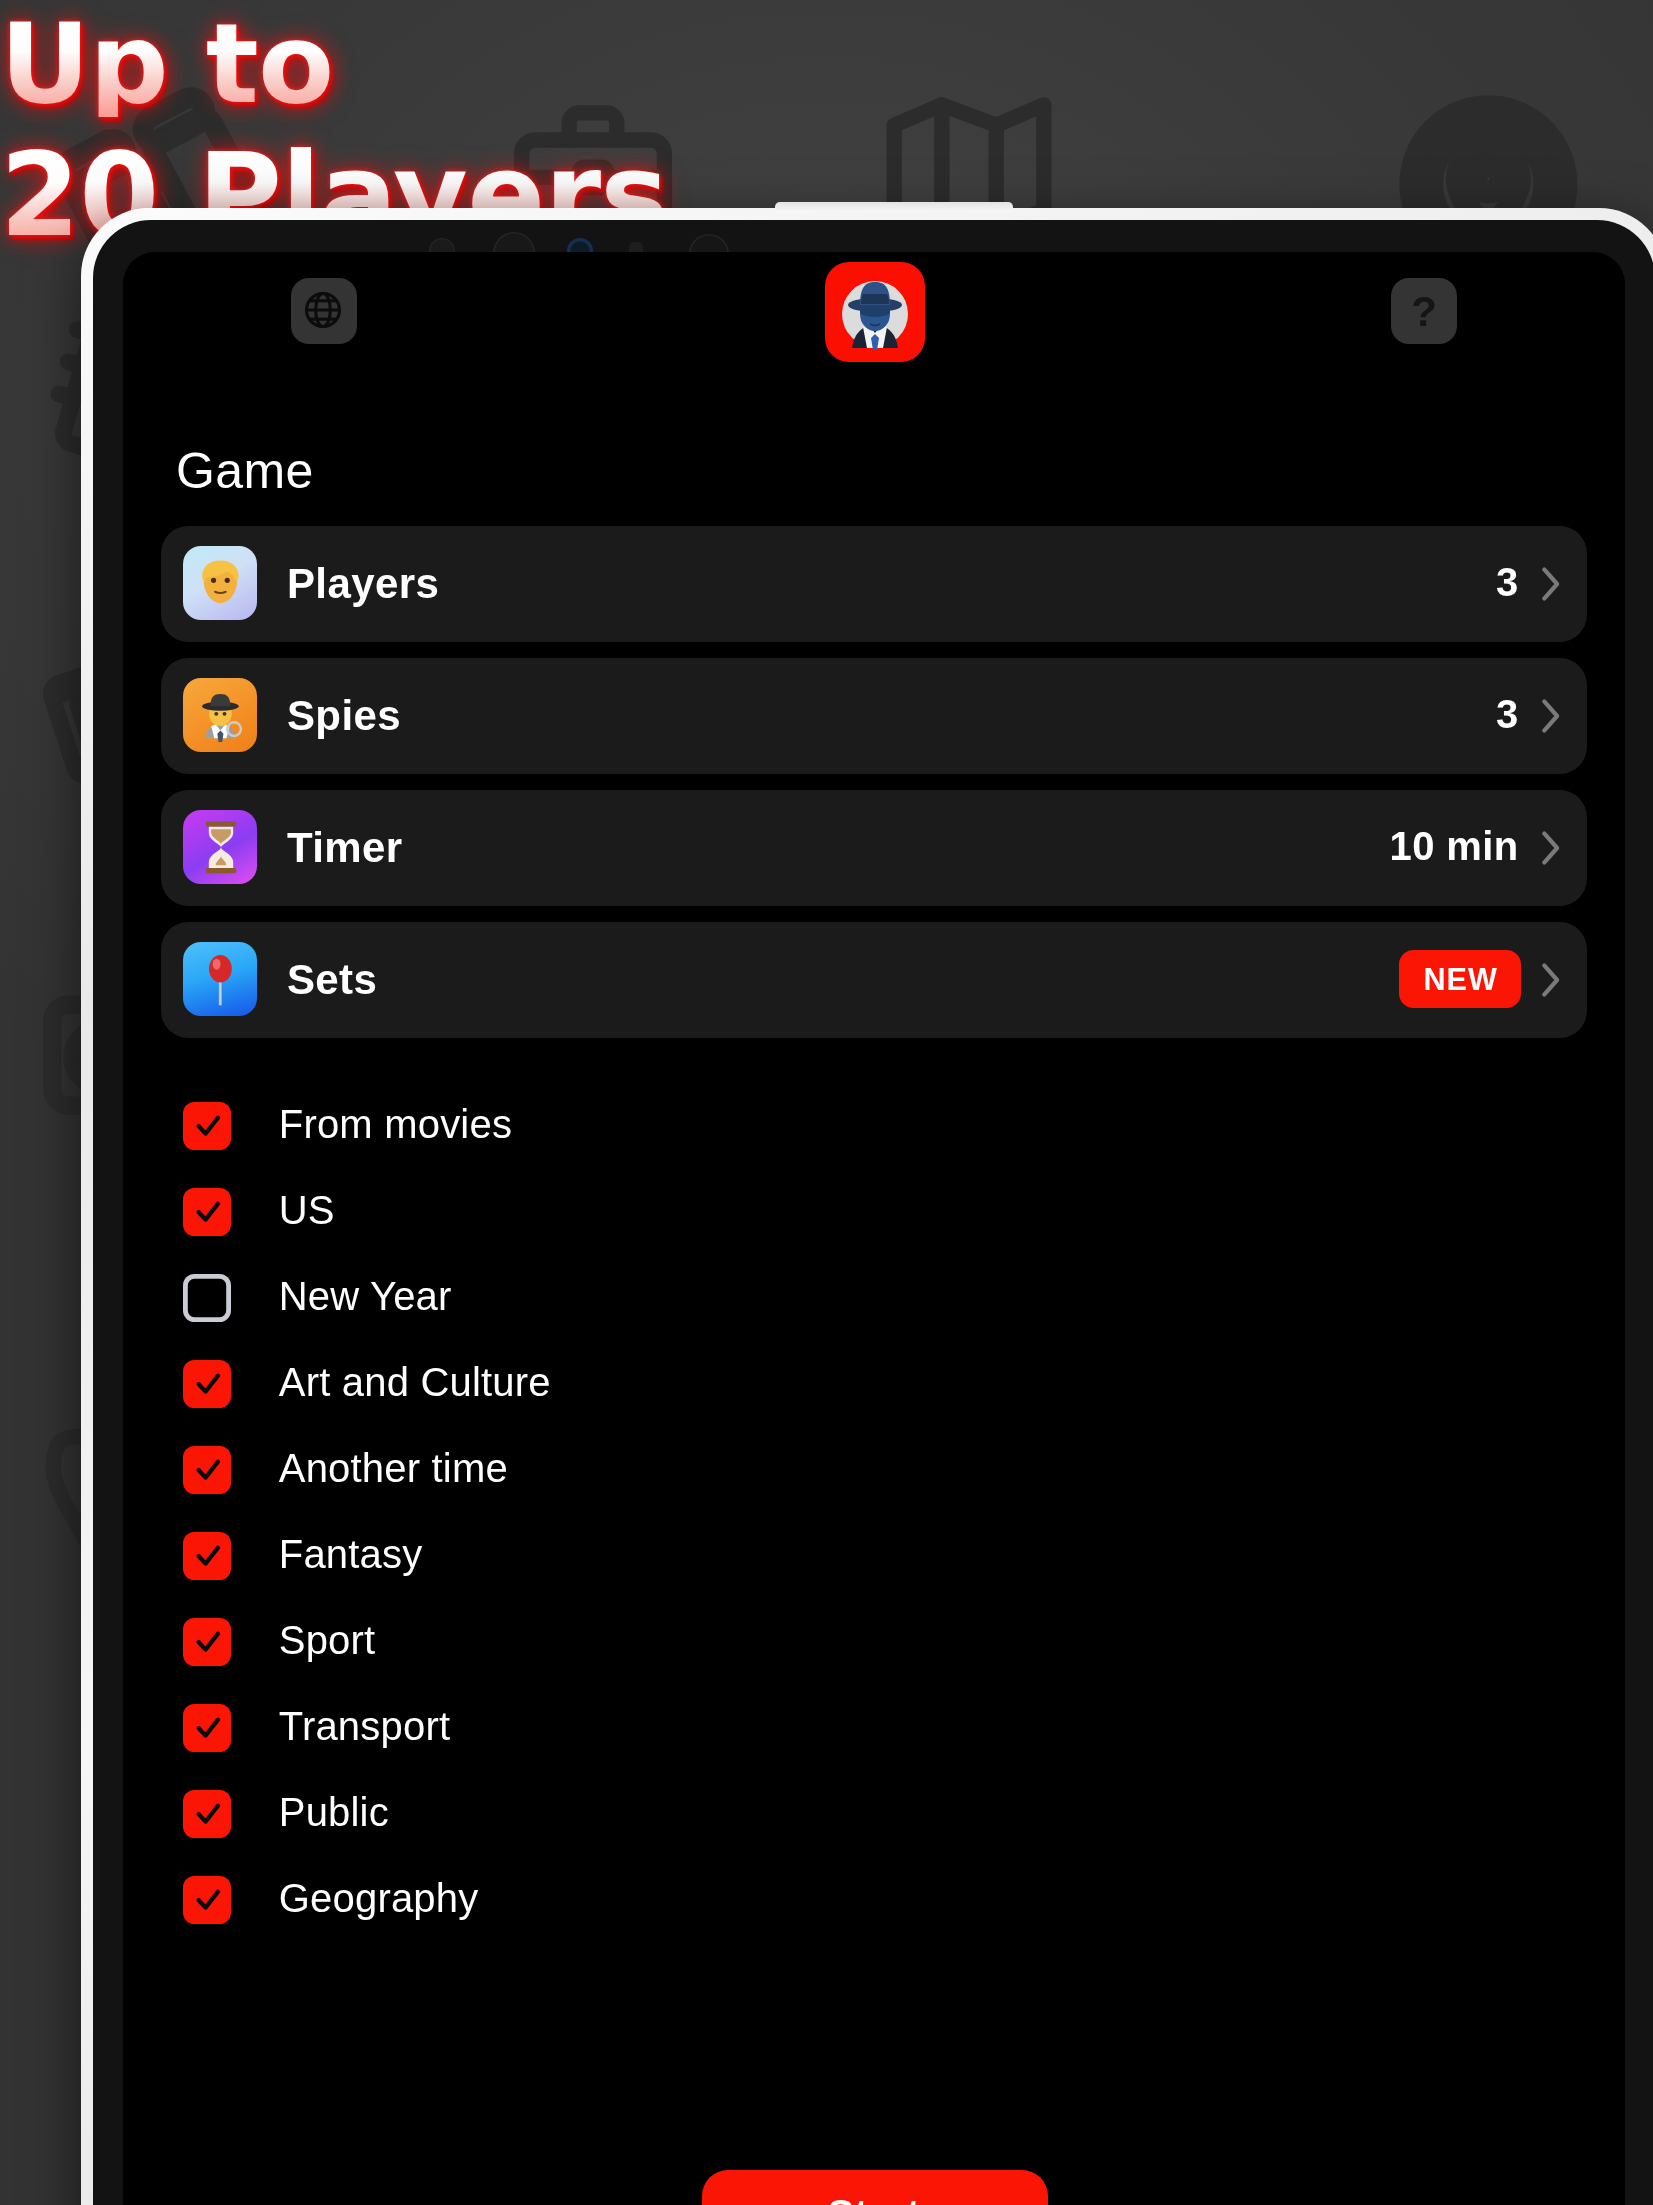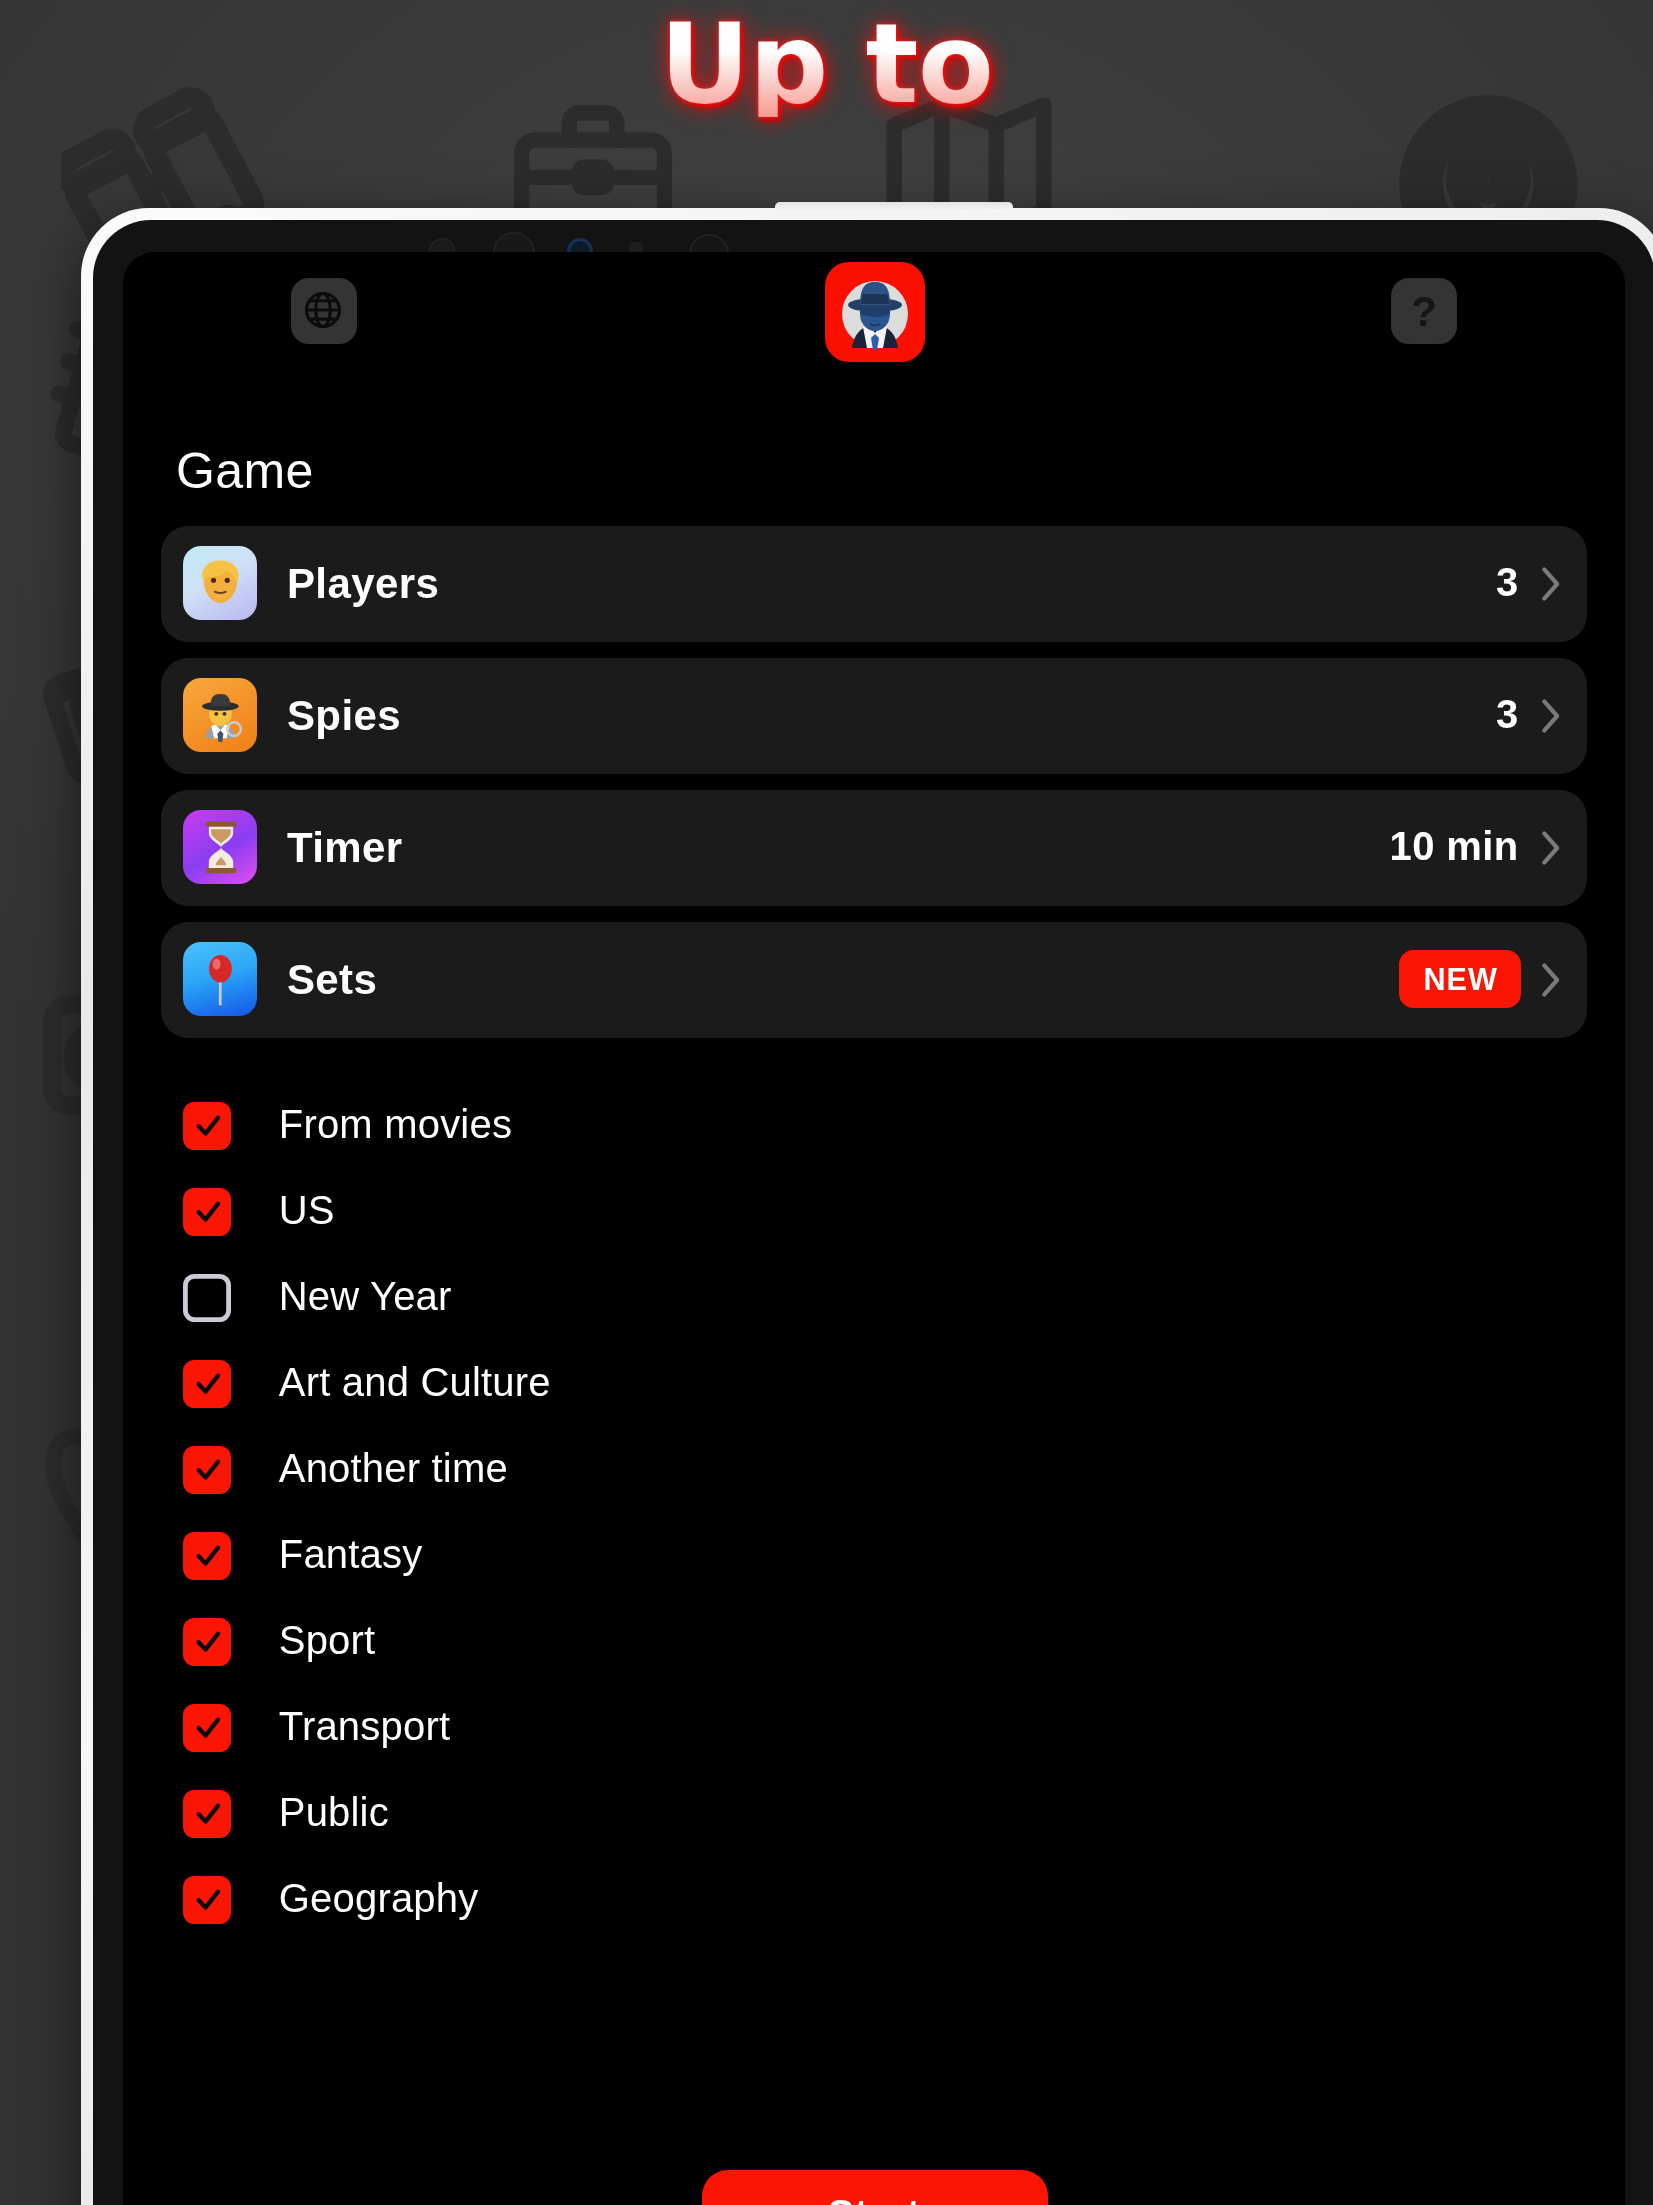--- a/index.html
+++ b/index.html
@@ -21,21 +21,21 @@
     position:absolute;
     stroke:#2c2c2c; fill:none; stroke-width:9;
     stroke-linecap:round; stroke-linejoin:round;
     opacity:1;
   }
   .wm-fill { fill:#2c2c2c; stroke:none; }
 
   
   #headline {
     position:absolute; left:0; top:11.3px; width:1653px;
-    text-align:center; z-index:5;
+    text-align:left; z-index:5;
     line-height:0.95;
   }
   .hl-line {
     display:block;
     font-family:"DejaVu Sans", sans-serif;
     font-weight:bold;
     letter-spacing:-0.8px;
     background:linear-gradient(180deg,#ffffff 0%,#fdfdfd 38%,#f9c6c0 72%,#fb9b92 100%);
     -webkit-background-clip:text; background-clip:text;
     color:transparent; -webkit-text-fill-color:transparent;
@@ -309,20 +309,21 @@
 
   <svg class="wm" style="left:500px; top:89px;" width="186" height="170" viewBox="0 0 100 100">
     <rect x="8" y="30" width="84" height="54" rx="8"></rect>
     <path d="M36 30 v-10 a6 6 0 0 1 6 -6 h16 a6 6 0 0 1 6 6 v10"></path>
     <line x1="8" y1="52" x2="92" y2="52"></line>
     <rect x="42" y="46" width="16" height="12" rx="3"></rect>
   </svg>
 
   <div id="headline">
     <span id="hl1" class="hl-line">Up to</span>
+    <span id="hl2" class="hl-line">20 Players</span>
   </div>
 
   <div id="tablet">
     <div id="tablet-frame"></div>
     <div id="btn-power"></div>
 
     <div id="tablet-bezel">
       <div class="sensor" id="sensor1"></div>
       <div class="sensor" id="sensor2"></div>
       <div class="sensor" id="sensor3"></div>

